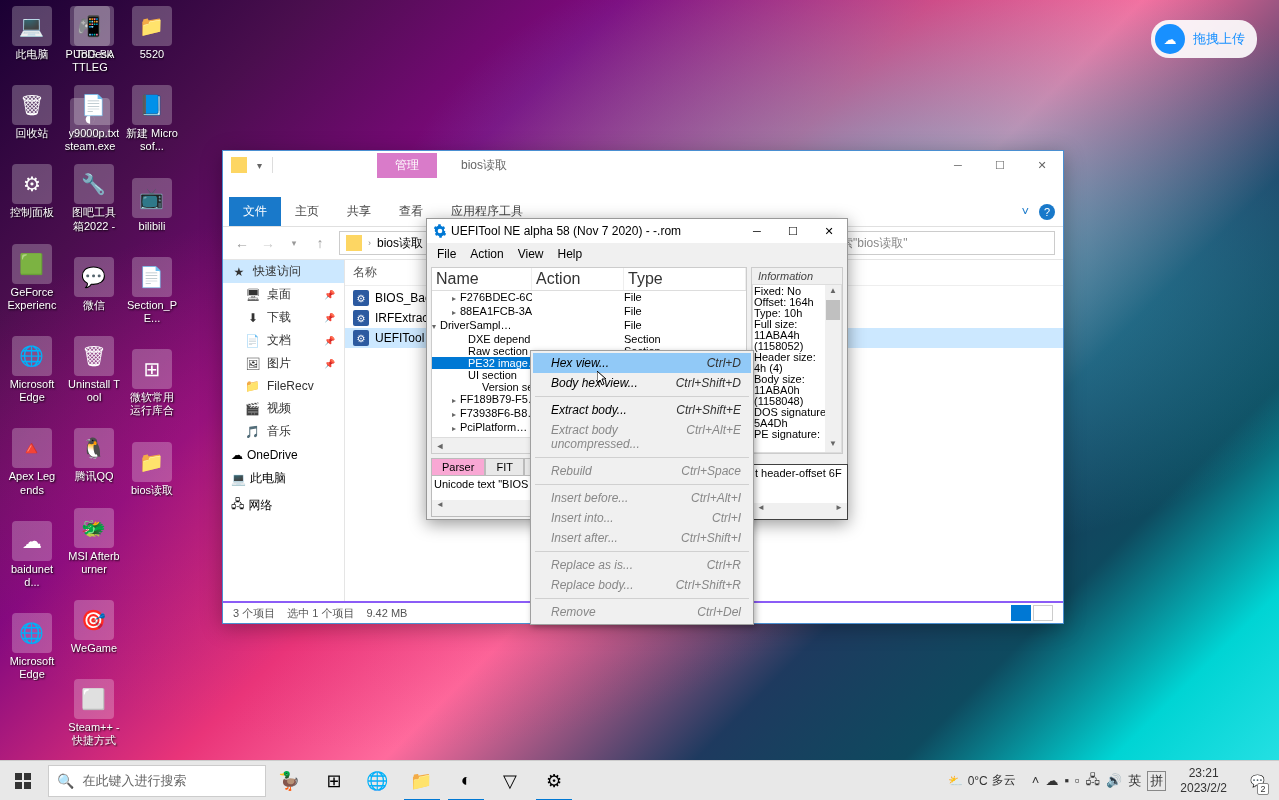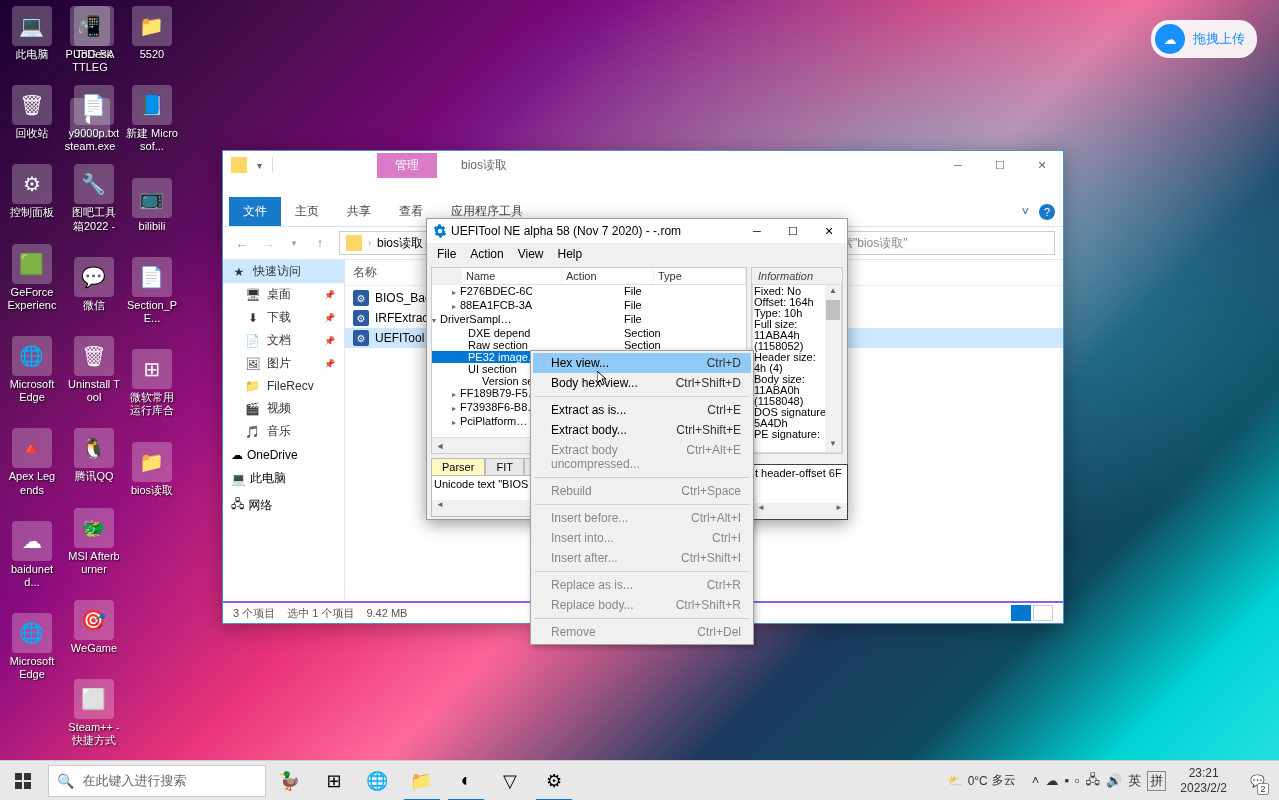--- a/index.html
+++ b/index.html
@@ -61,21 +61,21 @@
 .ut-titlebar .ut-gear { width:14px; height:14px; color:#0078d4; margin-right:4px; }
 .ut-titlebar .ut-title { font-size: 12px; color: #000; flex: 1; }
 .ut-winbtns { display: flex; }
 .ut-winbtns div { width: 36px; height: 24px; display: flex; align-items: center; justify-content: center; font-size: 11px; cursor: pointer; }
 .ut-winbtns .close { color: #000; }
 .ut-menu { display: flex; background: #f0f0f0; padding: 2px 4px; gap: 2px; }
 .ut-menu div { padding: 2px 6px; font-size: 12px; cursor: pointer; }
 .ut-panels { display: flex; flex: 1; gap: 4px; padding: 2px 4px; min-height: 0; }
 .ut-structure { flex: 1; display: flex; flex-direction: column; border: 1px solid #ccc; background: #f0f0f0; }
 .ut-panel-title { font-size: 11px; padding: 2px 6px; color: #444; background: #f0f0f0; font-style: italic; }
-.ut-tree-header { display: flex; background: #fff; border-bottom: 1px solid #ddd; font-size: 11px; margin-left: 30px; }
+.ut-tree-header { display: flex; background: #fff; border-bottom: 1px solid #ddd; font-size: 16px; }
 .ut-tree-header div { padding: 2px 4px; border-right: 1px solid #eee; color: #333; }
 .ut-th-name { width: 100px; }
 .ut-th-action { width: 92px; }
 .ut-th-type { flex:1; }
 .ut-tree { flex: 1; background: #fff; overflow: hidden; font-family: "Consolas", monospace; font-size: 11px; line-height: 12px; position:relative; }
 .ut-tree-row { display: flex; white-space: nowrap; }
 .ut-tree-row.selected { background: #0078d4; color: #fff; }
 .ut-tree-row .cell-name { width: 100px; overflow: hidden; }
 .ut-tree-row .cell-action { width: 92px; }
 .ut-tree-row .cell-type { }
@@ -84,28 +84,28 @@
 .ut-scroll-h { height: 16px; background: #f0f0f0; border-top: 1px solid #ddd; display:flex; align-items:center; }
 .ut-scroll-h .sarrow { width:16px; text-align:center; color:#666; font-size:9px; }
 .ut-info { width: 92px; display: flex; flex-direction: column; border: 1px solid #ccc; }
 .ut-info-body { flex: 1; background: #fff; font-family: "Consolas", monospace; font-size: 11px; line-height: 11px; padding: 1px; overflow: hidden; white-space: pre; position:relative; border:1px solid #ddd; }
 .ut-info-body .vscroll { position:absolute; right:0; top:0; bottom:0; width:16px; background:#f0f0f0; display:flex; flex-direction:column; }
 .ut-info-body .vscroll .sarrow { height:14px; text-align:center; font-size:8px; color:#666; }
 .ut-info-body .vscroll .sthumb { flex:0 0 20px; background:#c0c0c0; margin:1px; }
 .ut-bottom { padding: 2px 4px; }
 .ut-tabs { display: flex; }
 .ut-tabs div { padding: 2px 10px; font-size: 11px; border: 1px solid #bbb; background: #e8e8e8; border-bottom: none; cursor: pointer; }
-.ut-tabs div.active { background: #fef9c3; }
+.ut-tabs div.active { background: #f9a8d4; }
 .ut-output { border: 1px solid #bbb; background: #fff; height: 42px; font-family: "Consolas", monospace; font-size: 11px; padding: 2px; position:relative; overflow:hidden; }
 .ut-output .hscroll { position:absolute; bottom:0; left:0; right:0; height:16px; background:#f0f0f0; display:flex; }
 .ut-output .hscroll .sarrow { width:16px; text-align:center; font-size:8px; color:#666; }
 
 
 .ctx-menu { position: absolute; left: 530px; top: 350px; width: 224px; background: #f0f0f0; border: 1px solid #a0a0a0; box-shadow: 2px 2px 6px rgba(0,0,0,0.3); padding: 2px; font-size: 12px; z-index: 100; }
-.ctx-item { display: flex; padding: 3px 10px 3px 18px; cursor: pointer; color: #000; }
+.ctx-item { display: flex; padding: 3px 10px 3px 18px; cursor: pointer; color: #000; font-style: italic; }
 .ctx-item.disabled { color: #888; }
 .ctx-item.highlight { background: #91c9f7; }
 .ctx-item .shortcut { margin-left: auto; color: #333; }
 .ctx-item.disabled .shortcut { color: #888; }
 .ctx-sep { height: 1px; background: #d0d0d0; margin: 3px 2px; }
 .cursor-arrow { position:absolute; left:597px; top:371px; width:12px; height:16px; z-index:200; }
 
 
 .taskbar { position: absolute; bottom: 0; left: 0; right: 0; height: 40px; background: #e8e8e8; display: flex; align-items: center; border-top: 1px solid #ccc; }
 .start-btn { width: 46px; height: 40px; display: flex; align-items: center; justify-content: center; cursor: pointer; font-size: 14px; }
@@ -489,24 +489,20 @@
     <div class="ctx-item highlight">
       <span>Hex view...</span>
       <span class="shortcut">Ctrl+D</span>
     </div>
     <div class="ctx-item">
       <span>Body hex view...</span>
       <span class="shortcut">Ctrl+Shift+D</span>
     </div>
     <div class="ctx-sep"></div>
     <div class="ctx-item">
-      <span>Extract as is...</span>
-      <span class="shortcut">Ctrl+E</span>
-    </div>
-    <div class="ctx-item">
       <span>Extract body...</span>
       <span class="shortcut">Ctrl+Shift+E</span>
     </div>
     <div class="ctx-item disabled">
       <span>Extract body uncompressed...</span>
       <span class="shortcut">Ctrl+Alt+E</span>
     </div>
     <div class="ctx-sep"></div>
     <div class="ctx-item disabled">
       <span>Rebuild</span>

